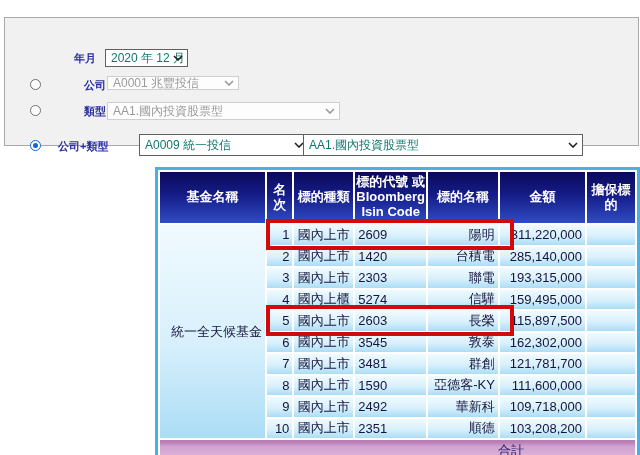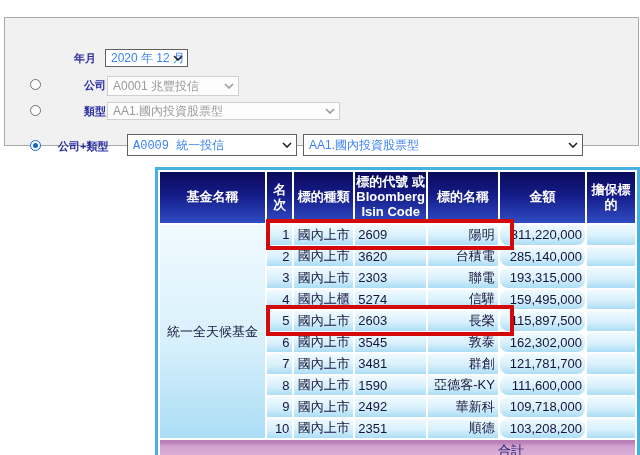--- a/index.html
+++ b/index.html
@@ -10,21 +10,21 @@
   
   .panel{
     position:absolute;left:4px;top:17px;width:635px;height:129px;
     background:#f1f1f2;border:1px solid #a9a9a9;box-sizing:border-box;
   }
   .flabel{
     position:absolute;color:#2b2fa0;font-weight:bold;font-size:11px;white-space:nowrap;
   }
   .selectbox{
     position:absolute;background:#ffffff;border:1px solid #606060;box-sizing:border-box;
-    display:flex;align-items:center;font-size:12px;color:#3b82f6;
+    display:flex;align-items:center;font-size:12px;color:#0f766e;
     padding:0 16px 0 5px;cursor:default;white-space:nowrap;overflow:hidden;
   }
   .selectbox.disabled{border-color:#cfcfcf;color:#9a9a9a;background:#fdfdfd;}
   .chev{position:absolute;right:4px;top:50%;transform:translateY(-50%);line-height:0;color:#222;}
   .selectbox.disabled .chev{color:#9a9a9a;}
   .radio{
     position:absolute;width:11px;height:11px;border:1px solid #707070;border-radius:50%;
     background:#fff;box-sizing:border-box;
   }
   .radio.checked{border-color:#1266cc;}
@@ -43,27 +43,27 @@
     color:#ffffff;font-weight:bold;font-size:13px;text-align:center;vertical-align:middle;
     height:51px;padding:0 1px;white-space:pre-line;line-height:1.15;box-sizing:border-box;
   }
   table.holdings td{
     font-size:13px;color:#14143c;height:19.5px;padding:0 3px;box-sizing:border-box;
     background:linear-gradient(180deg,#f0fafe 0%,#d8f0fc 55%,#abddf5 100%);
     white-space:nowrap;overflow:hidden;vertical-align:middle;
   }
   td.fund{
     background:linear-gradient(180deg,#e0f4fe 0%,#c6eafb 100%);
-    text-align:center;color:#333333;
+    text-align:right;color:#333333;
   }
   td.rank{text-align:right;padding-right:5px;}
   td.ttype{text-align:center;padding:0;font-family:Liberation Mono, monospace;}
   td.code{text-align:left;}
   td.tname{text-align:right;}
-  td.amount{text-align:right;padding-right:4px;border-radius:8px;}
+  td.amount{text-align:right;padding-right:4px;}
   tr.total td{
     background:linear-gradient(180deg,#b87eb5 0%,#b87eb5 8%,#d2a2d0 25%,#e2bfe0 100%);
     height:26px;position:relative;color:#1a1a6e;
   }
   tr.total .total-label{position:absolute;left:338px;top:2px;font-size:13px;}
   
   .hlbox{
     position:absolute;left:266px;width:248px;height:31px;
     border:4px solid #d20a0a;box-sizing:border-box;z-index:5;pointer-events:none;
   }
@@ -77,39 +77,39 @@
   <span class="flabel" style="left:69px;top:33px;">年月</span>
   <div class="selectbox" style="left:100px;top:31px;width:83px;height:18px;">
     <span>2020 年 12 月</span>
     <span class="chev"><svg width="10" height="6" viewBox="0 0 10 6">
           <polyline points="1,1 5,5 9,1" fill="none" stroke="currentColor" stroke-width="1.6"></polyline>
         </svg></span>
   </div>
 
   <span class="radio" style="left:25px;top:61px;"></span>
   <span class="flabel" style="left:79px;top:60px;">公司</span>
-  <div class="selectbox disabled" style="left:102px;top:58px;width:132px;height:20px;">
+  <div class="selectbox disabled" style="left:102px;top:58px;width:132px;height:14px;">
     <span>A0001 兆豐投信</span>
     <span class="chev"><svg width="10" height="6" viewBox="0 0 10 6">
           <polyline points="1,1 5,5 9,1" fill="none" stroke="currentColor" stroke-width="1.6"></polyline>
         </svg></span>
   </div>
 
   <span class="radio" style="left:25px;top:87px;"></span>
   <span class="flabel" style="left:79px;top:86px;">類型</span>
   <div class="selectbox disabled" style="left:102px;top:84px;width:233px;height:18px;">
     <span>AA1.國內投資股票型</span>
     <span class="chev"><svg width="10" height="6" viewBox="0 0 10 6">
           <polyline points="1,1 5,5 9,1" fill="none" stroke="currentColor" stroke-width="1.6"></polyline>
         </svg></span>
   </div>
 
   <span class="radio checked" style="left:25px;top:122px;"></span>
   <span class="flabel" style="left:53px;top:121px;">公司+類型</span>
-  <div class="selectbox" style="left:122px;top:116px;width:170px;height:22px;font-family:Liberation Mono, monospace;">
+  <div class="selectbox" style="left:134px;top:116px;width:170px;height:22px;">
     <span>A0009 統一投信</span>
     <span class="chev"><svg width="10" height="6" viewBox="0 0 10 6">
           <polyline points="1,1 5,5 9,1" fill="none" stroke="currentColor" stroke-width="1.6"></polyline>
         </svg></span>
   </div>
   <div class="selectbox" style="left:298px;top:116px;width:280px;height:22px;">
     <span>AA1.國內投資股票型</span>
     <span class="chev"><svg width="10" height="6" viewBox="0 0 10 6">
           <polyline points="1,1 5,5 9,1" fill="none" stroke="currentColor" stroke-width="1.6"></polyline>
         </svg></span>
@@ -145,21 +145,21 @@
       <td class="rank">1</td>
       <td class="ttype">國內上市</td>
       <td class="code">2609</td>
       <td class="tname">陽明</td>
       <td class="amount">311,220,000</td>
       <td class="coll"></td>
     </tr>
     <tr>
       <td class="rank">2</td>
       <td class="ttype">國內上市</td>
-      <td class="code">3620</td>
+      <td class="code">1420</td>
       <td class="tname">台積電</td>
       <td class="amount">285,140,000</td>
       <td class="coll"></td>
     </tr>
     <tr>
       <td class="rank">3</td>
       <td class="ttype">國內上市</td>
       <td class="code">2303</td>
       <td class="tname">聯電</td>
       <td class="amount">193,315,000</td>

